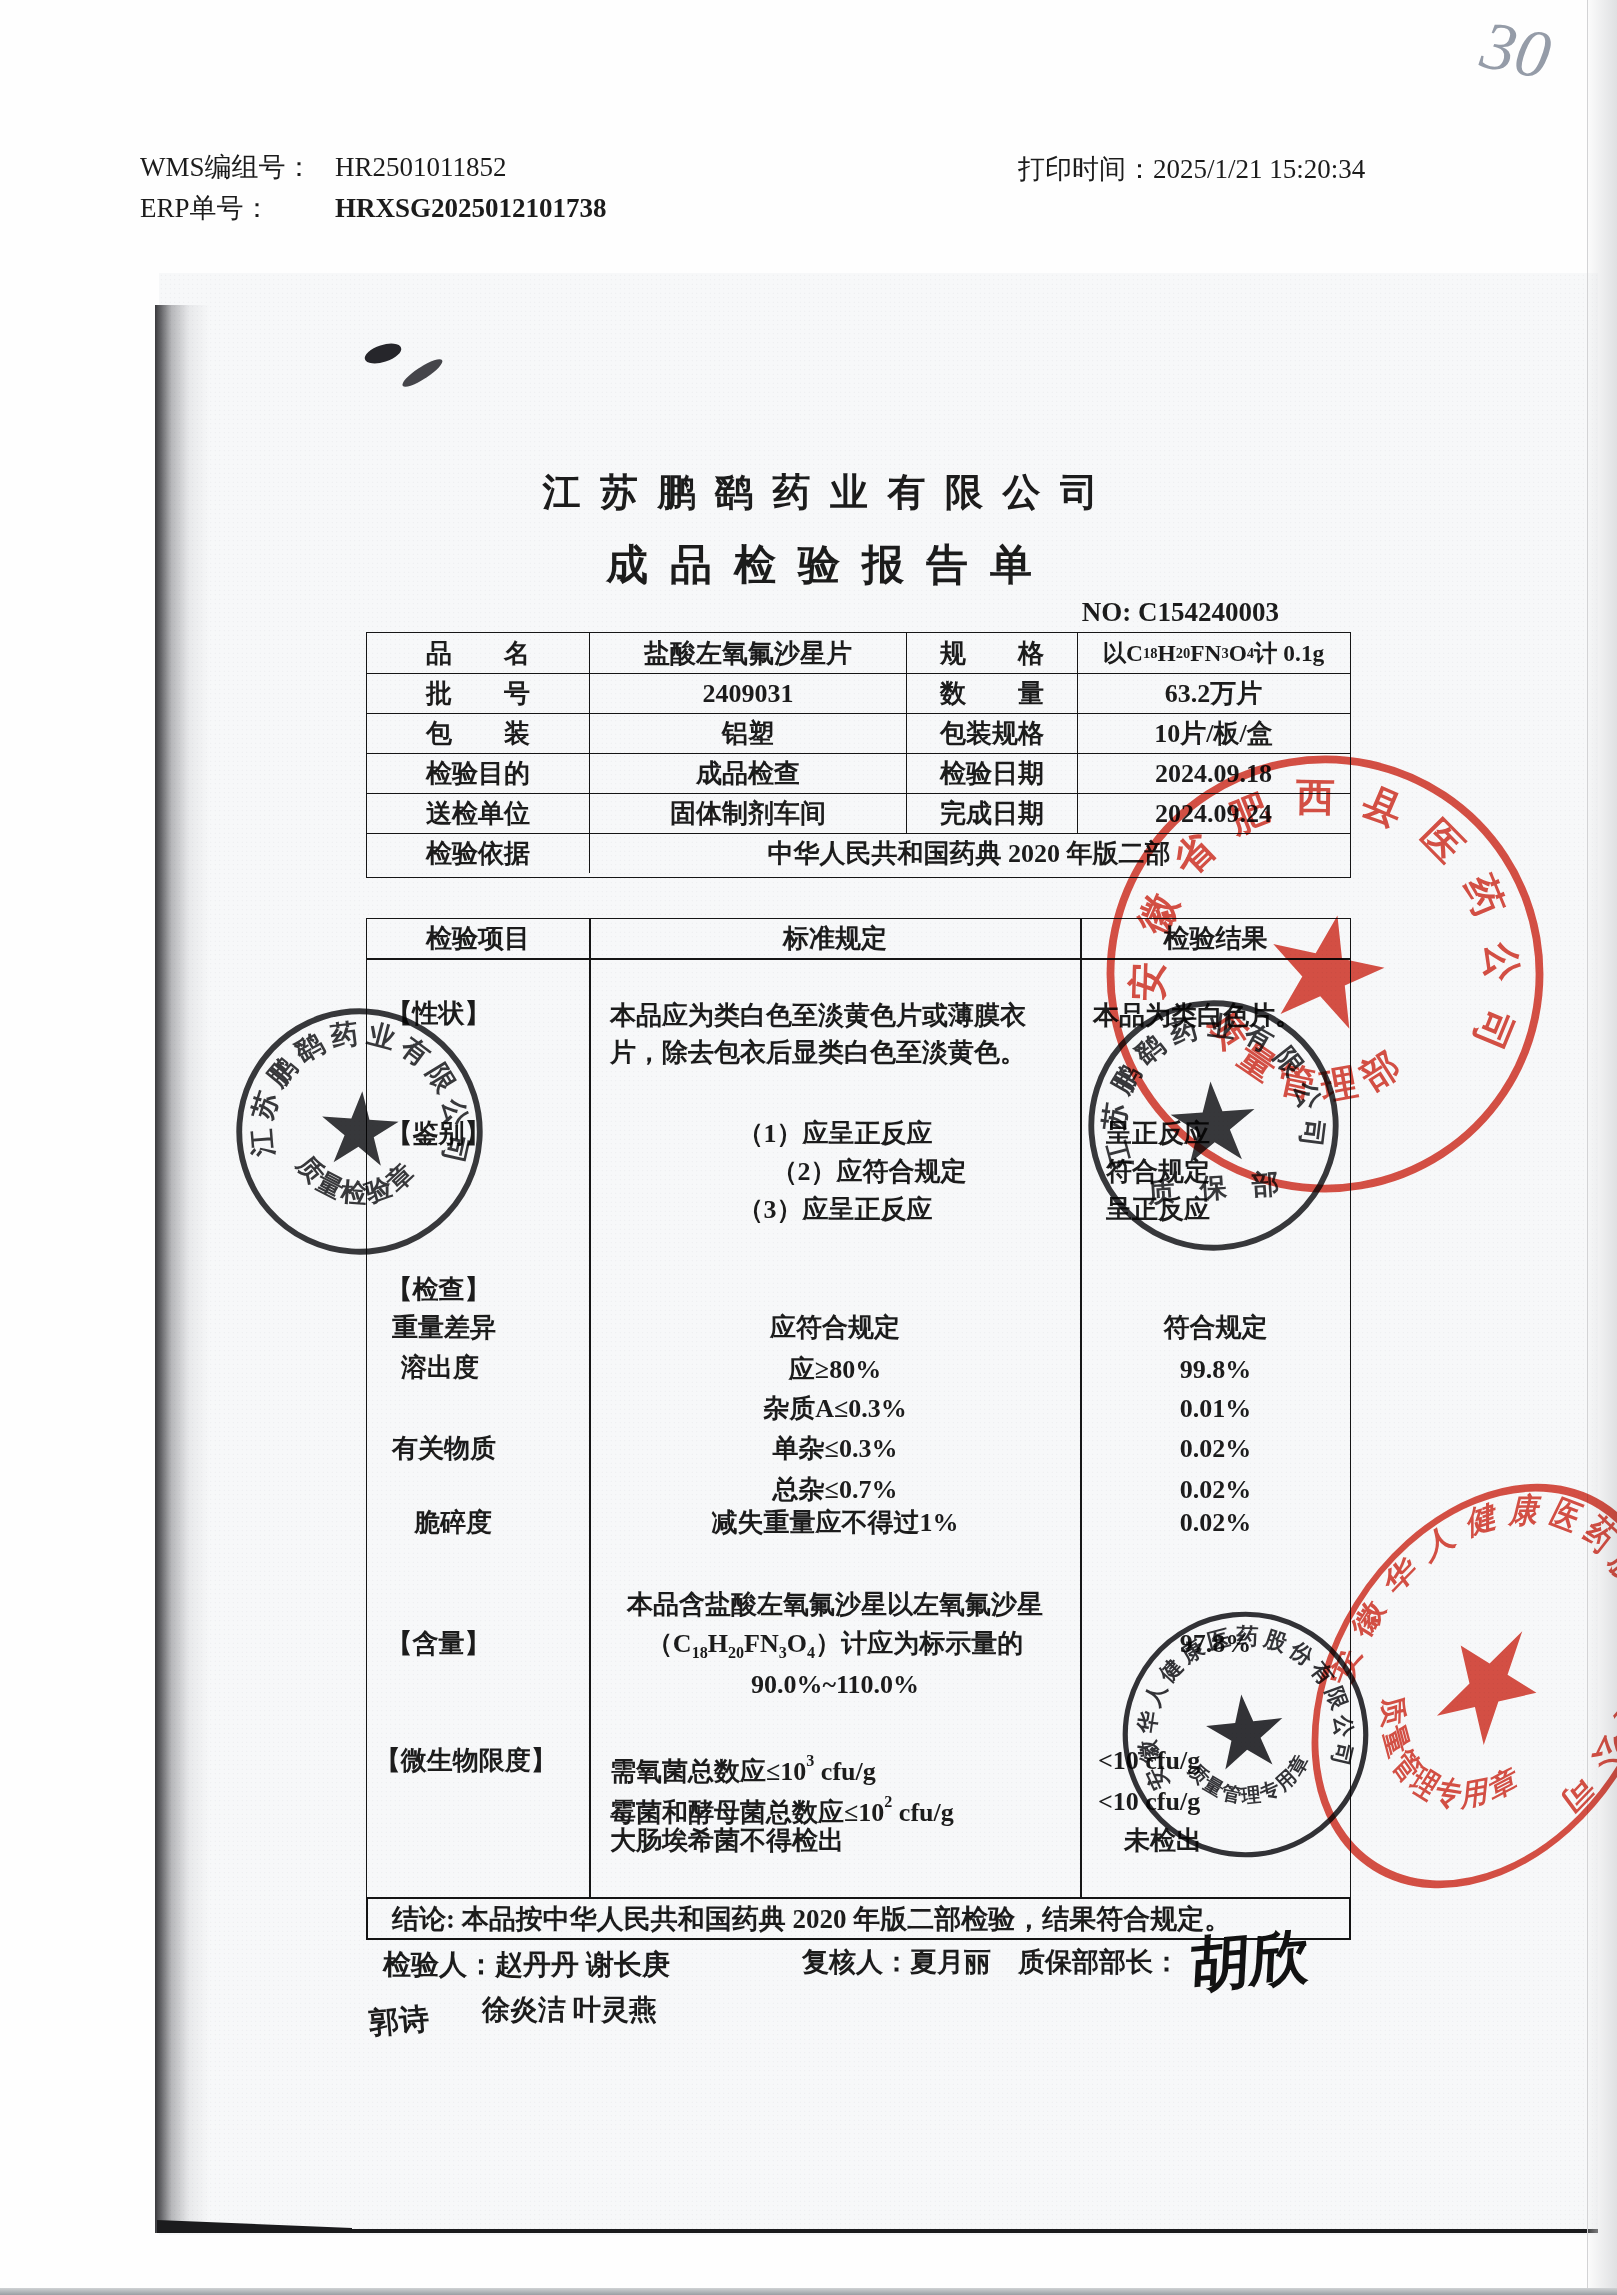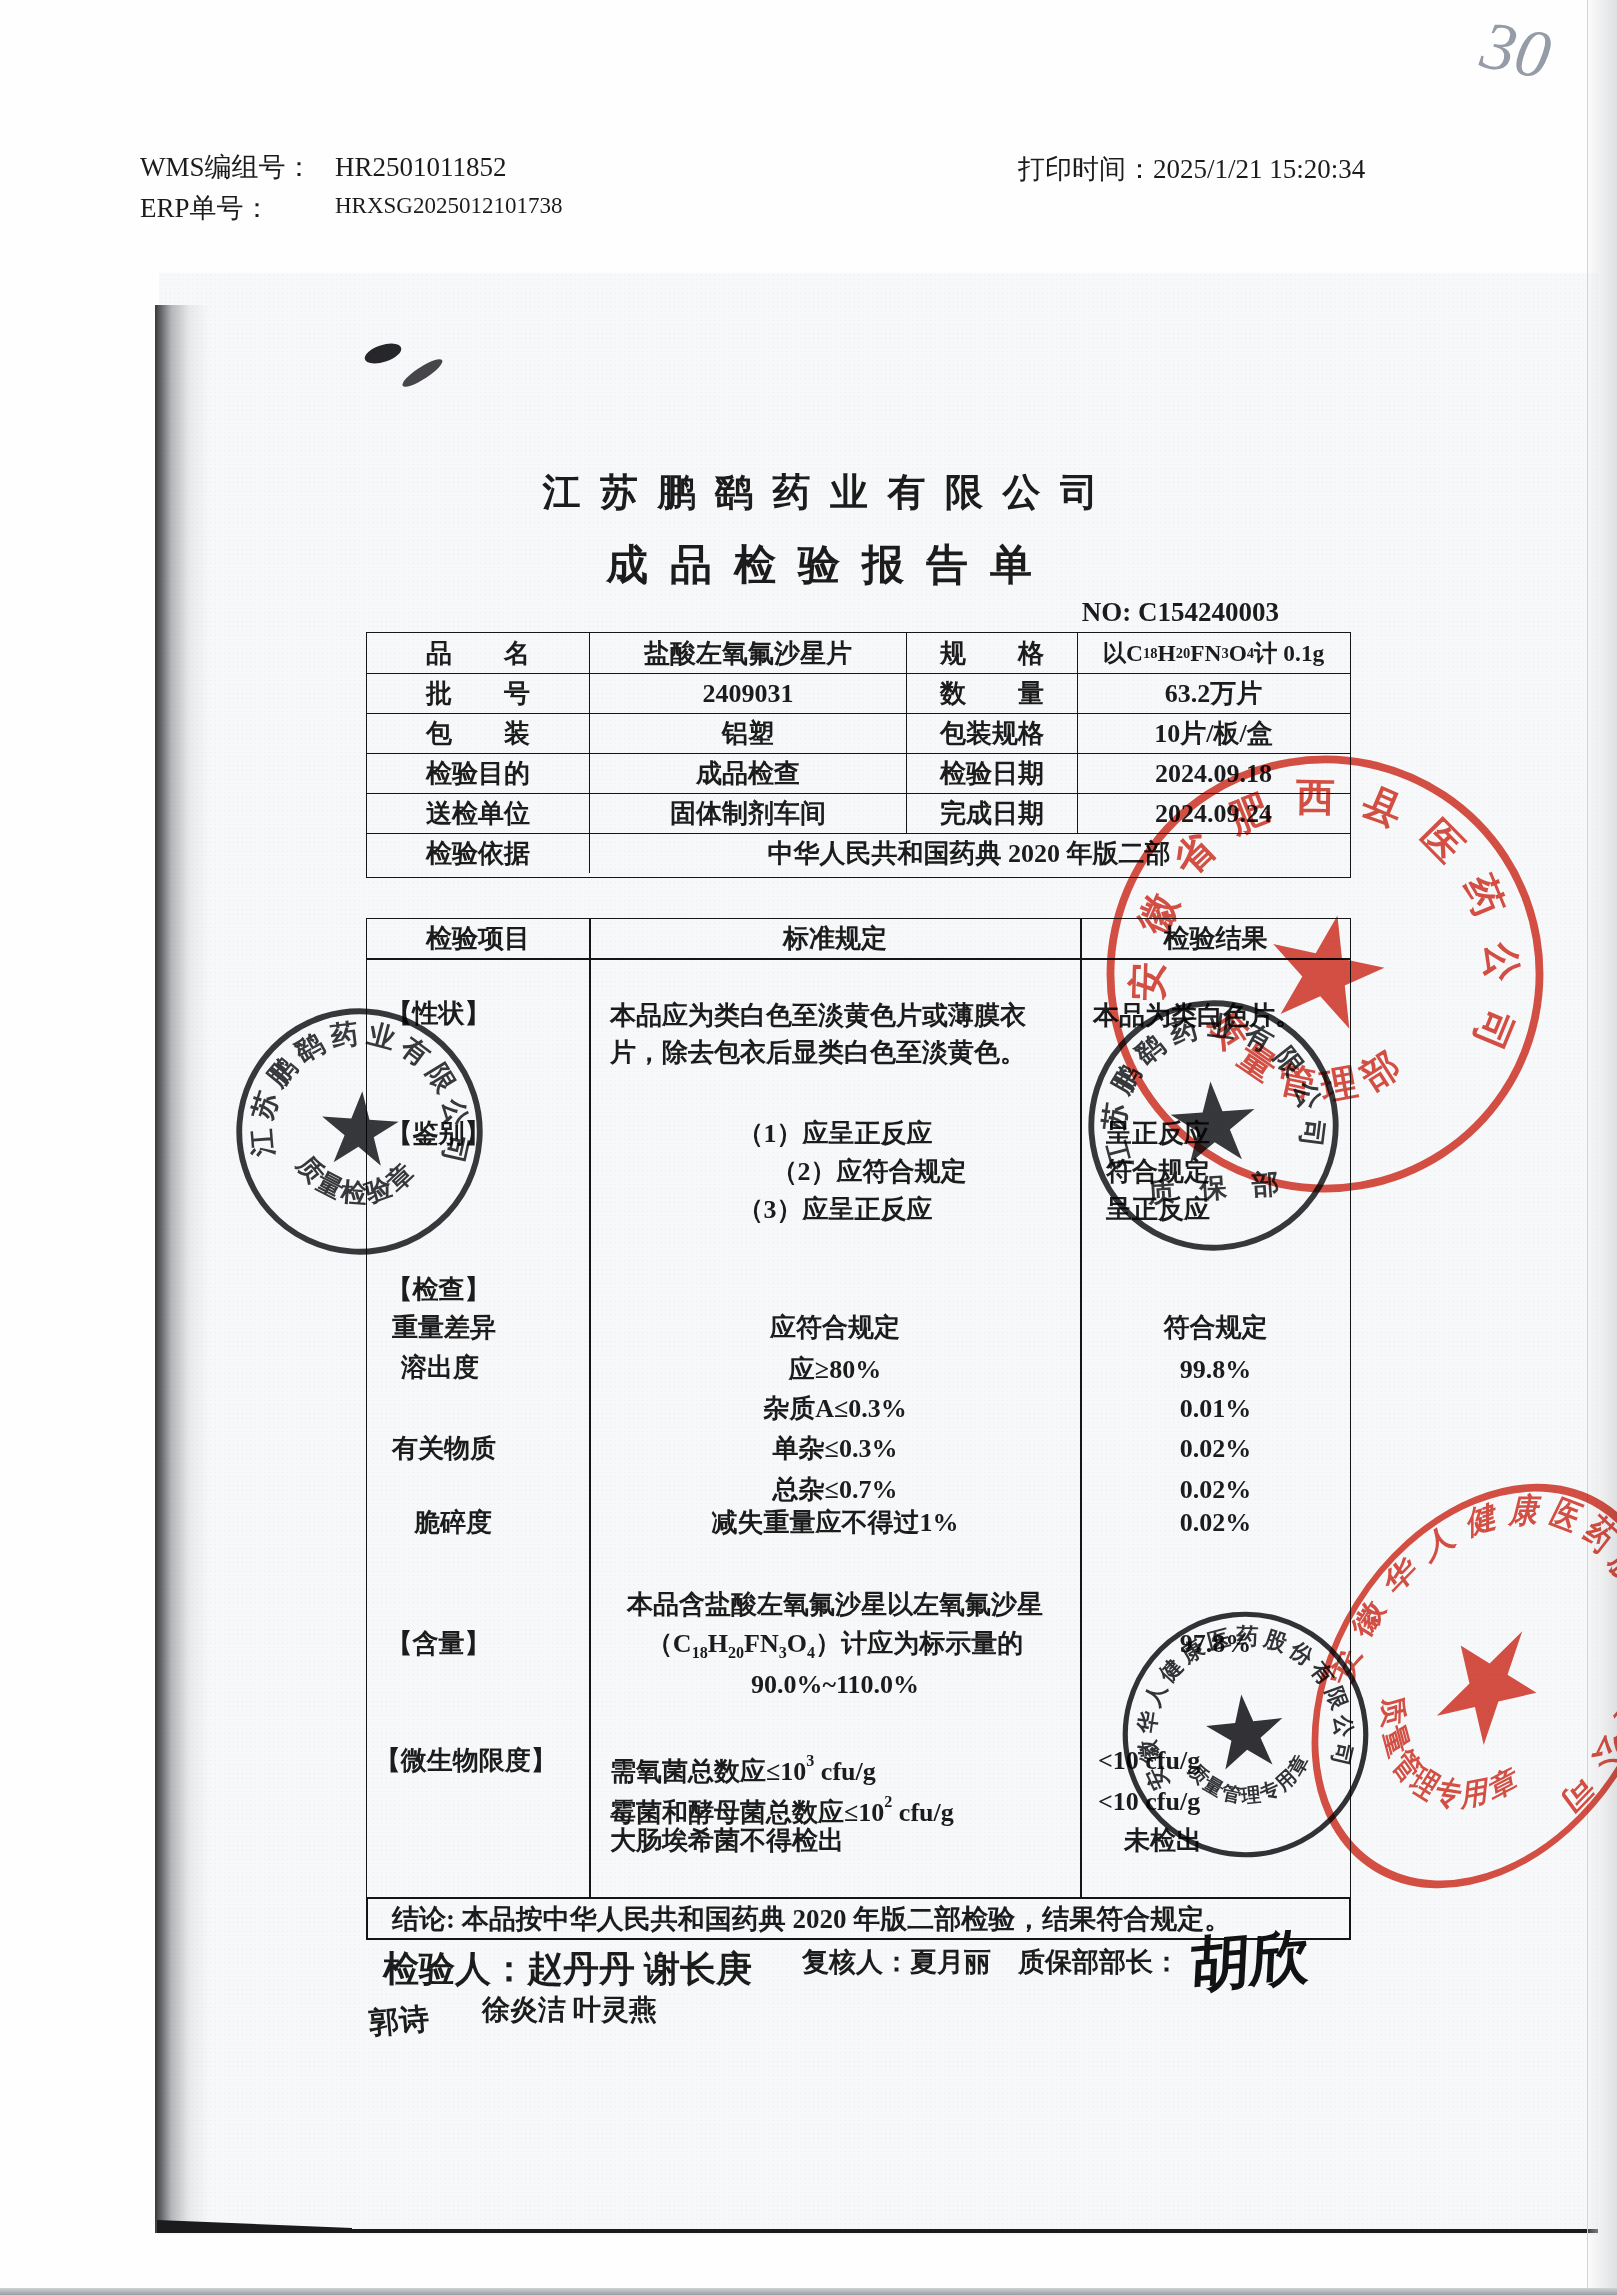--- a/index.html
+++ b/index.html
@@ -50,21 +50,21 @@
   <div class="scan-right"></div>
   <div class="scan-bottom"></div>
   <div class="smudge" style="left:364px;top:345px;width:38px;height:17px;transform:rotate(-18deg);"></div>
   <div class="smudge" style="left:399px;top:367px;width:47px;height:12.3px;transform:rotate(-33deg);opacity:.85;"></div>
 
   <div class="t hand" style="left:1482px;top:7.8px;font-size:68px;color:#959ca8;transform:rotate(11deg);z-index:3;">30</div>
 
   <div class="t" style="left:140px;top:151px;font-size:27px;z-index:2;">WMS编组号：</div>
   <div class="t" style="left:335px;top:151px;font-size:27px;z-index:2;">HR2501011852</div>
   <div class="t" style="left:140px;top:192px;font-size:27px;z-index:2;">ERP单号：</div>
-  <div class="t" style="left:335px;top:192px;font-size:23px;z-index:2;">HRXSG2025012101738</div>
+  <div class="t" style="left:335px;top:192px;font-size:27px;z-index:2;font-weight:bold;">HRXSG2025012101738</div>
   <div class="t" style="left:1018px;top:153px;font-size:27px;z-index:2;"><span>打印时间：</span><span>2025/1/21 15:20:34</span></div>
 
   <div class="t" style="left:366px;top:469px;width:928px;text-align:center;font-size:38px;font-weight:bold;letter-spacing:19.5px;z-index:2;">江苏鹏鹞药业有限公司</div>
   <div class="t" style="left:366px;top:539px;width:928px;text-align:center;font-size:42px;font-weight:bold;letter-spacing:22px;z-index:2;">成品检验报告单</div>
   <div class="t" style="left:974px;top:596px;width:305px;text-align:right;font-size:27px;font-weight:600;z-index:2;">NO: C154240003</div>
 
   <div class="tbl" style="left:366px;top:632px;width:985px;height:246px;">
     <div class="irow">
       <div class="ic w1">品　　名</div>
       <div class="ic w2 bl">盐酸左氧氟沙星片</div>
@@ -163,21 +163,21 @@
     <div class="rt" style="left:243px;top:865px;"><span>霉菌和酵母菌总数应≤10</span><span class="sp">2</span><span> cfu/g</span></div>
     <div class="rt" style="left:731px;top:865px;">&lt;10 cfu/g</div>
     <div class="rt" style="left:243px;top:904px;">大肠埃希菌不得检出</div>
     <div class="rt" style="left:757px;top:904px;">未检出</div>
   </div>
 
   <div class="concl">
     <span class="rt" style="position:static;padding-left:24px;font-size:27px;">结论: 本品按中华人民共和国药典 2020 年版二部检验，结果符合规定。</span>
   </div>
 
-  <div class="t" style="left:383px;top:1947px;font-size:36px;font-weight:600;z-index:2;">检验人：赵丹丹  谢长庚</div>
+  <div class="t" style="left:383px;top:1947px;font-size:28px;font-weight:600;z-index:2;">检验人：赵丹丹  谢长庚</div>
   <div class="t" style="left:802px;top:1946px;font-size:27px;font-weight:600;z-index:2;text-align:center;">复核人：夏月丽　质保部部长：</div>
   <div class="t" style="left:1190px;top:1924px;font-size:60px;font-weight:bold;color:#121212;transform:rotate(-5deg) skewX(-8deg);z-index:3;">胡欣</div>
   <div class="t" style="left:482px;top:1992px;font-size:28px;font-weight:600;z-index:2;">徐炎洁 叶灵燕</div>
   <div class="t" style="left:369px;top:2002px;font-size:30px;font-weight:600;transform:rotate(-5deg);z-index:2;">郭诗</div>
 
   <svg class="stamp" style="left:223px;top:995px;" width="273" height="273" viewBox="-210 -210 420 420">
     <g transform="rotate(4)" fill="#242427" opacity="0.9">
       <circle r="185" fill="none" stroke="#242427" stroke-width="9"></circle>
       <path id="p1t" d="M -127.8,46.5 A 136,136 0 1 1 127.8,46.5" fill="none"></path>
       <text font-size="42" font-weight="bold" letter-spacing="10"><textPath href="#p1t" startOffset="50%" text-anchor="middle">江苏鹏鹞药业有限公司</textPath></text>

